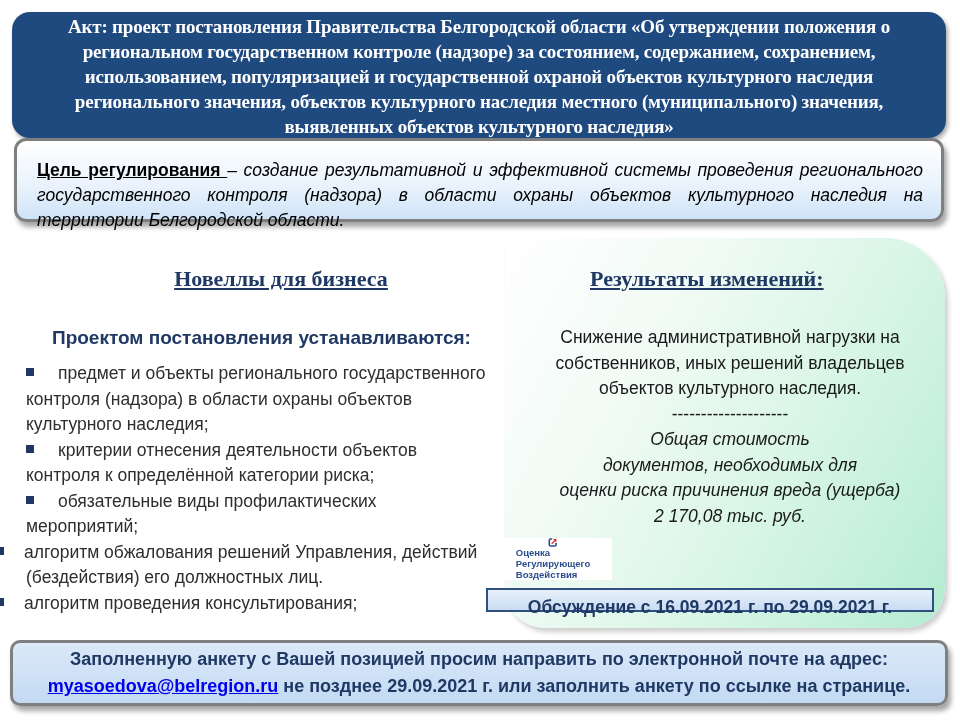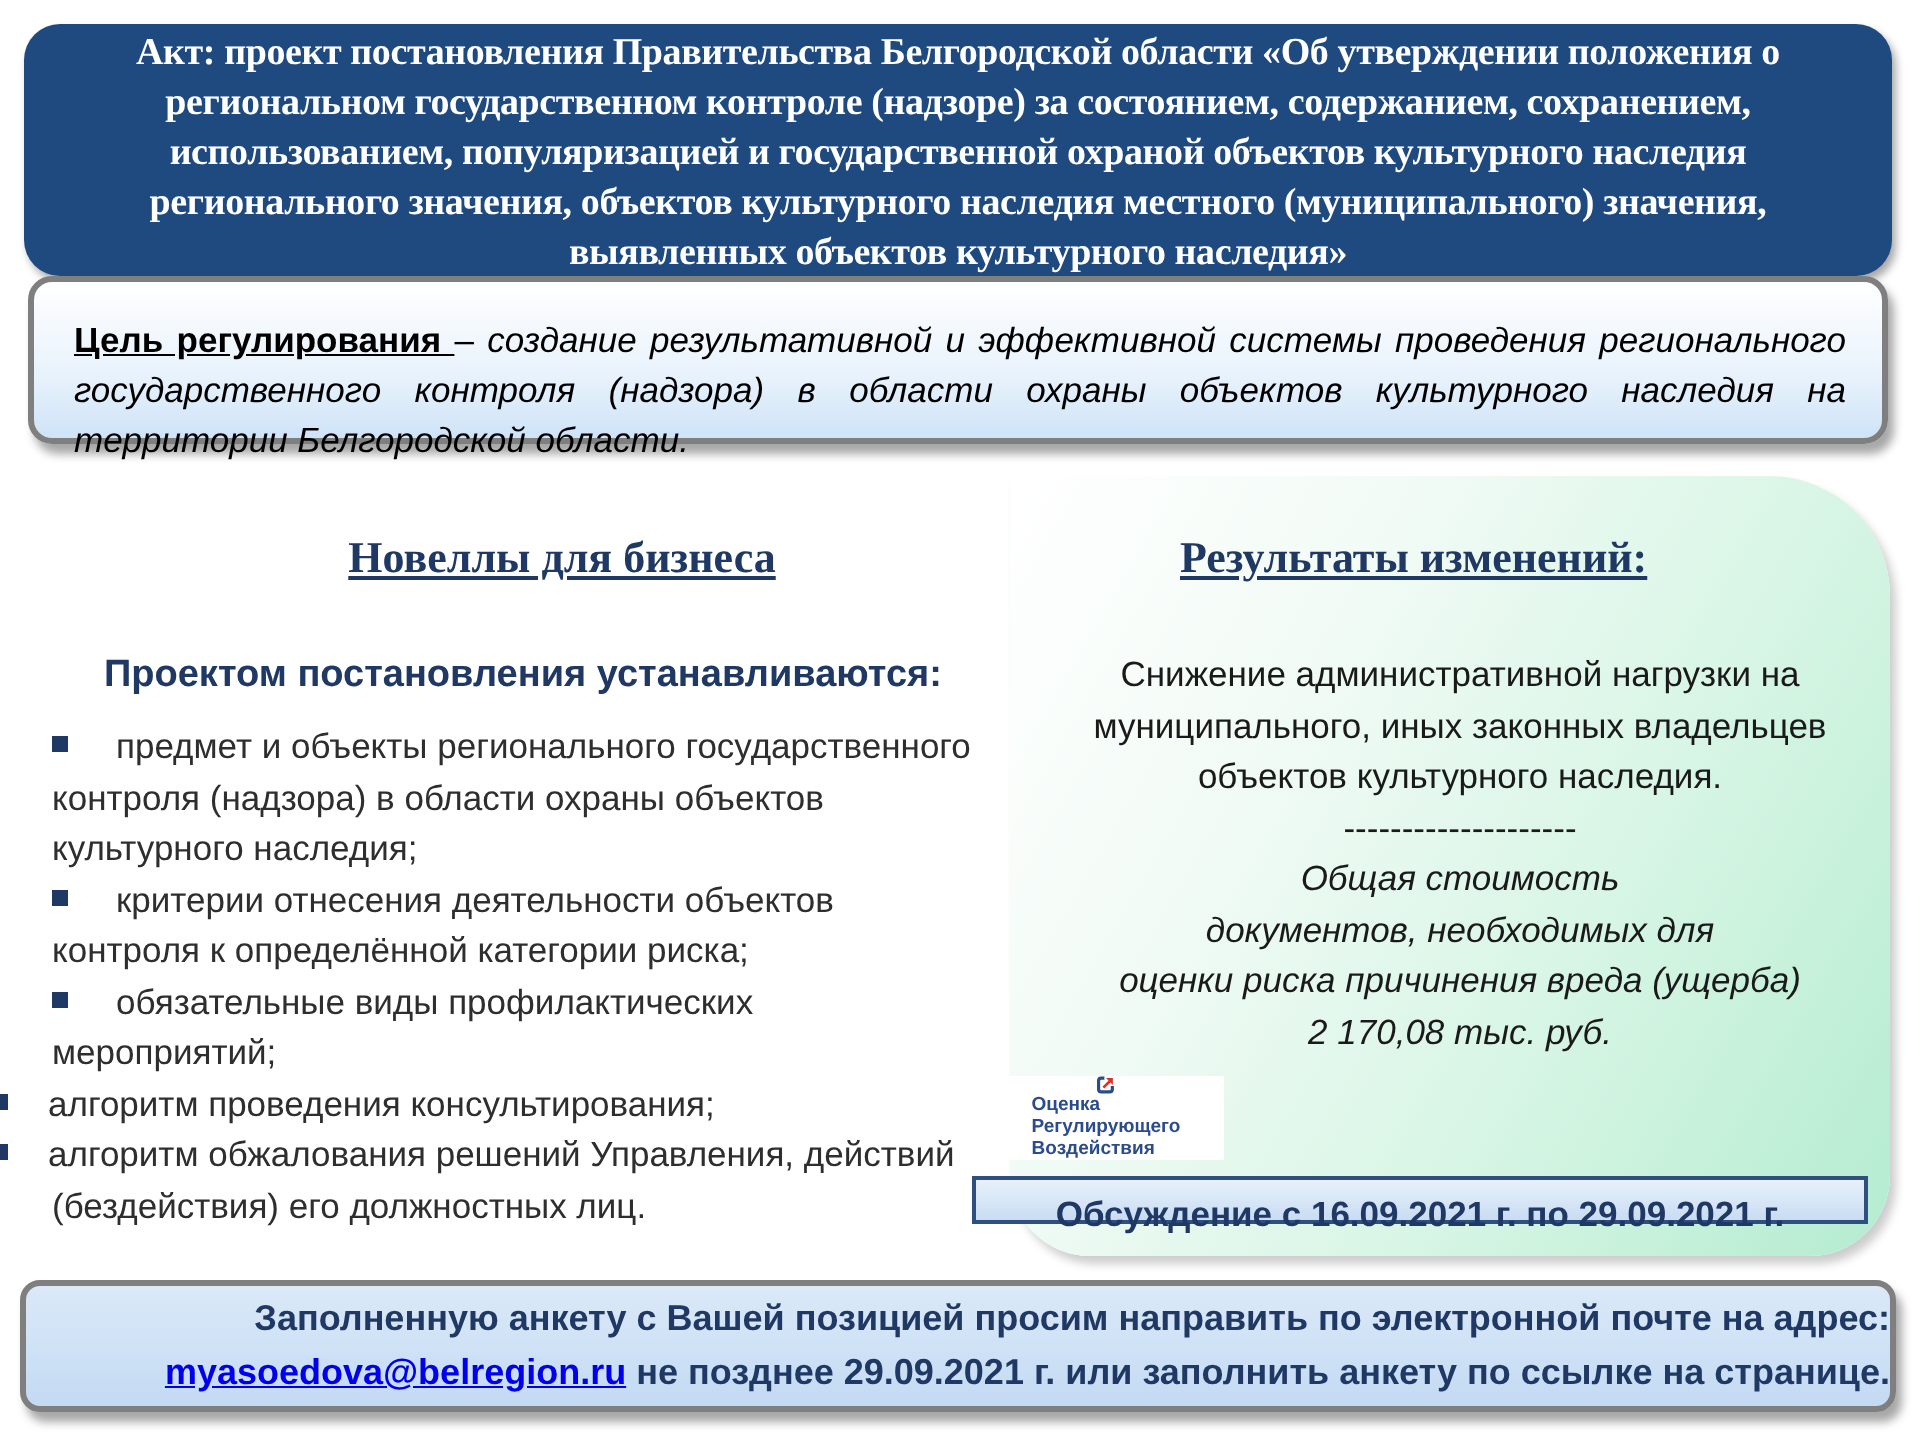--- a/index.html
+++ b/index.html
@@ -91,21 +91,21 @@
     text-align:center; font-weight:bold; font-size:17.5px; line-height:34px;
     color:#1f3864;
   }
   .bottom-box {
     position:absolute; left:10px; top:640px; width:938px; height:66px;
     box-sizing:border-box;
     border:3px solid #7f7f7f;
     border-radius:10px;
     background:linear-gradient(to bottom, #dbe9f8, #c3daf3);
     box-shadow:3px 5px 5px rgba(0,0,0,0.35);
-    text-align:right; font-weight:bold; font-size:18px; line-height:27px;
+    text-align:center; font-weight:bold; font-size:18px; line-height:27px;
     color:#1f3864; padding-top:3px;
   }
   .email-link { color:#0000ee; text-decoration:underline; }
 </style>
 </head>
 <body>
 
 <div class="act-box">
   <span>Акт: проект постановления Правительства Белгородской области «Об утверждении положения о региональном государственном контроле (надзоре) за состоянием, содержанием, сохранением, использованием, популяризацией и государственной охраной объектов культурного наследия регионального значения, объектов культурного наследия местного (муниципального) значения, выявленных объектов культурного наследия»</span>
 </div>
@@ -118,27 +118,27 @@
 
 <div class="novels-title">Новеллы для бизнеса</div>
 <div class="results-title">Результаты изменений:</div>
 
 <div class="proj-head">Проектом постановления устанавливаются:</div>
 
 <ul class="novels-list">
   <li><span class="bullet"></span><span>предмет и объекты регионального государственного контроля (надзора) в области охраны объектов культурного наследия;</span></li>
   <li><span class="bullet"></span><span>критерии отнесения деятельности объектов контроля к определённой категории риска;</span></li>
   <li><span class="bullet"></span><span>обязательные виды профилактических мероприятий;</span></li>
+  <li class="hang"><span class="bullet"></span><span>алгоритм обжалования решений Управления, действий (бездействия) его должностных лиц.</span></li>
   <li class="hang"><span class="bullet"></span><span>алгоритм проведения консультирования;</span></li>
-  <li class="hang"><span class="bullet"></span><span>алгоритм обжалования решений Управления, действий (бездействия) его должностных лиц.</span></li>
 </ul>
 
 <div class="results-text">
   <div>Снижение административной нагрузки на</div>
-  <div>муниципального, иных законных владельцев</div>
+  <div>собственников, иных решений владельцев</div>
   <div>объектов культурного наследия.</div>
   <div>--------------------</div>
   <div class="it">Общая стоимость</div>
   <div class="it">документов, необходимых для</div>
   <div class="it">оценки риска причинения вреда (ущерба)</div>
   <div class="it">2 170,08 тыс. руб.</div>
 </div>
 
 <div class="logo">
   <svg class="logo-mark" viewBox="0 0 34 34">

